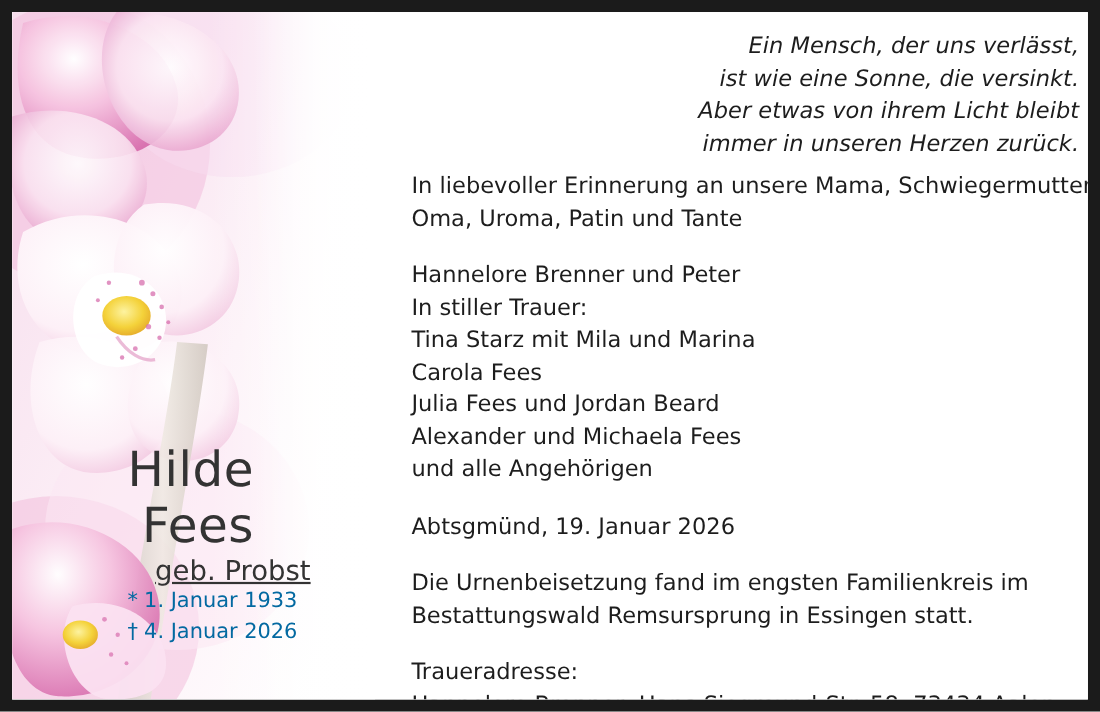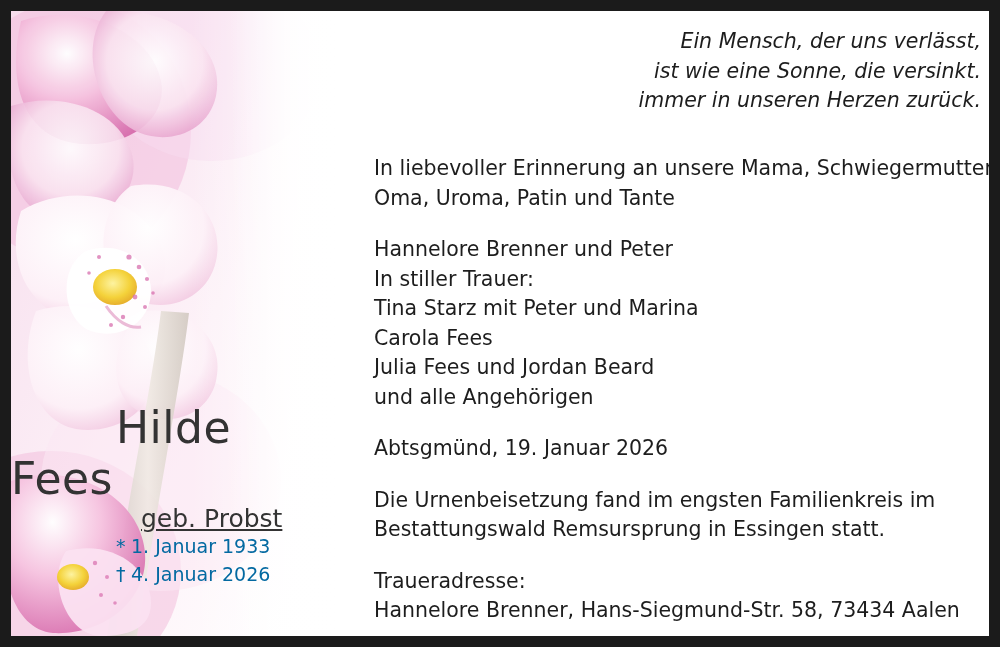--- a/index.html
+++ b/index.html
@@ -72,20 +72,21 @@
     font-weight: 400;
     color: #333333;
     padding-left: 105px;
     letter-spacing: 0.5px;
   }
   .name-last {
     font-size: 44px;
     line-height: 52px;
     font-weight: 400;
     color: #333333;
+    padding-left: 118px;
     letter-spacing: 0.5px;
   }
   .name-born {
     font-size: 25px;
     line-height: 27px;
     padding-left: 130px;
     color: #333333;
     text-decoration: underline;
   }
   .date-line {
@@ -249,36 +250,38 @@
       <div class="date-line">
         <span class="date-sym">†</span><span>4. Januar 2026</span>
       </div>
     </div>
 
     <div class="content">
 
       <div class="verse">
         <div>Ein Mensch, der uns verlässt,</div>
         <div>ist wie eine Sonne, die versinkt.</div>
+        <div>Aber etwas von ihrem Licht bleibt</div>
         <div>immer in unseren Herzen zurück.</div>
       </div>
 
       <div class="body-text">
 
         <div class="para">
           <div>In liebevoller Erinnerung an unsere Mama, Schwiegermutter,</div>
           <div>Oma, Uroma, Patin und Tante</div>
         </div>
 
         <div class="para">
           <div>Hannelore Brenner und Peter</div>
           <div>In stiller Trauer:</div>
-          <div>Tina Starz mit Peter und Marina</div>
+          <div>Tina Starz mit Mila und Marina</div>
           <div>Carola Fees</div>
           <div>Julia Fees und Jordan Beard</div>
+          <div>Alexander und Michaela Fees</div>
           <div>und alle Angehörigen</div>
         </div>
 
         <div class="para">
           <div>Abtsgmünd, 19. Januar 2026</div>
         </div>
 
         <div class="para">
           <div>Die Urnenbeisetzung fand im engsten Familienkreis im</div>
           <div>Bestattungswald Remsursprung in Essingen statt.</div>

